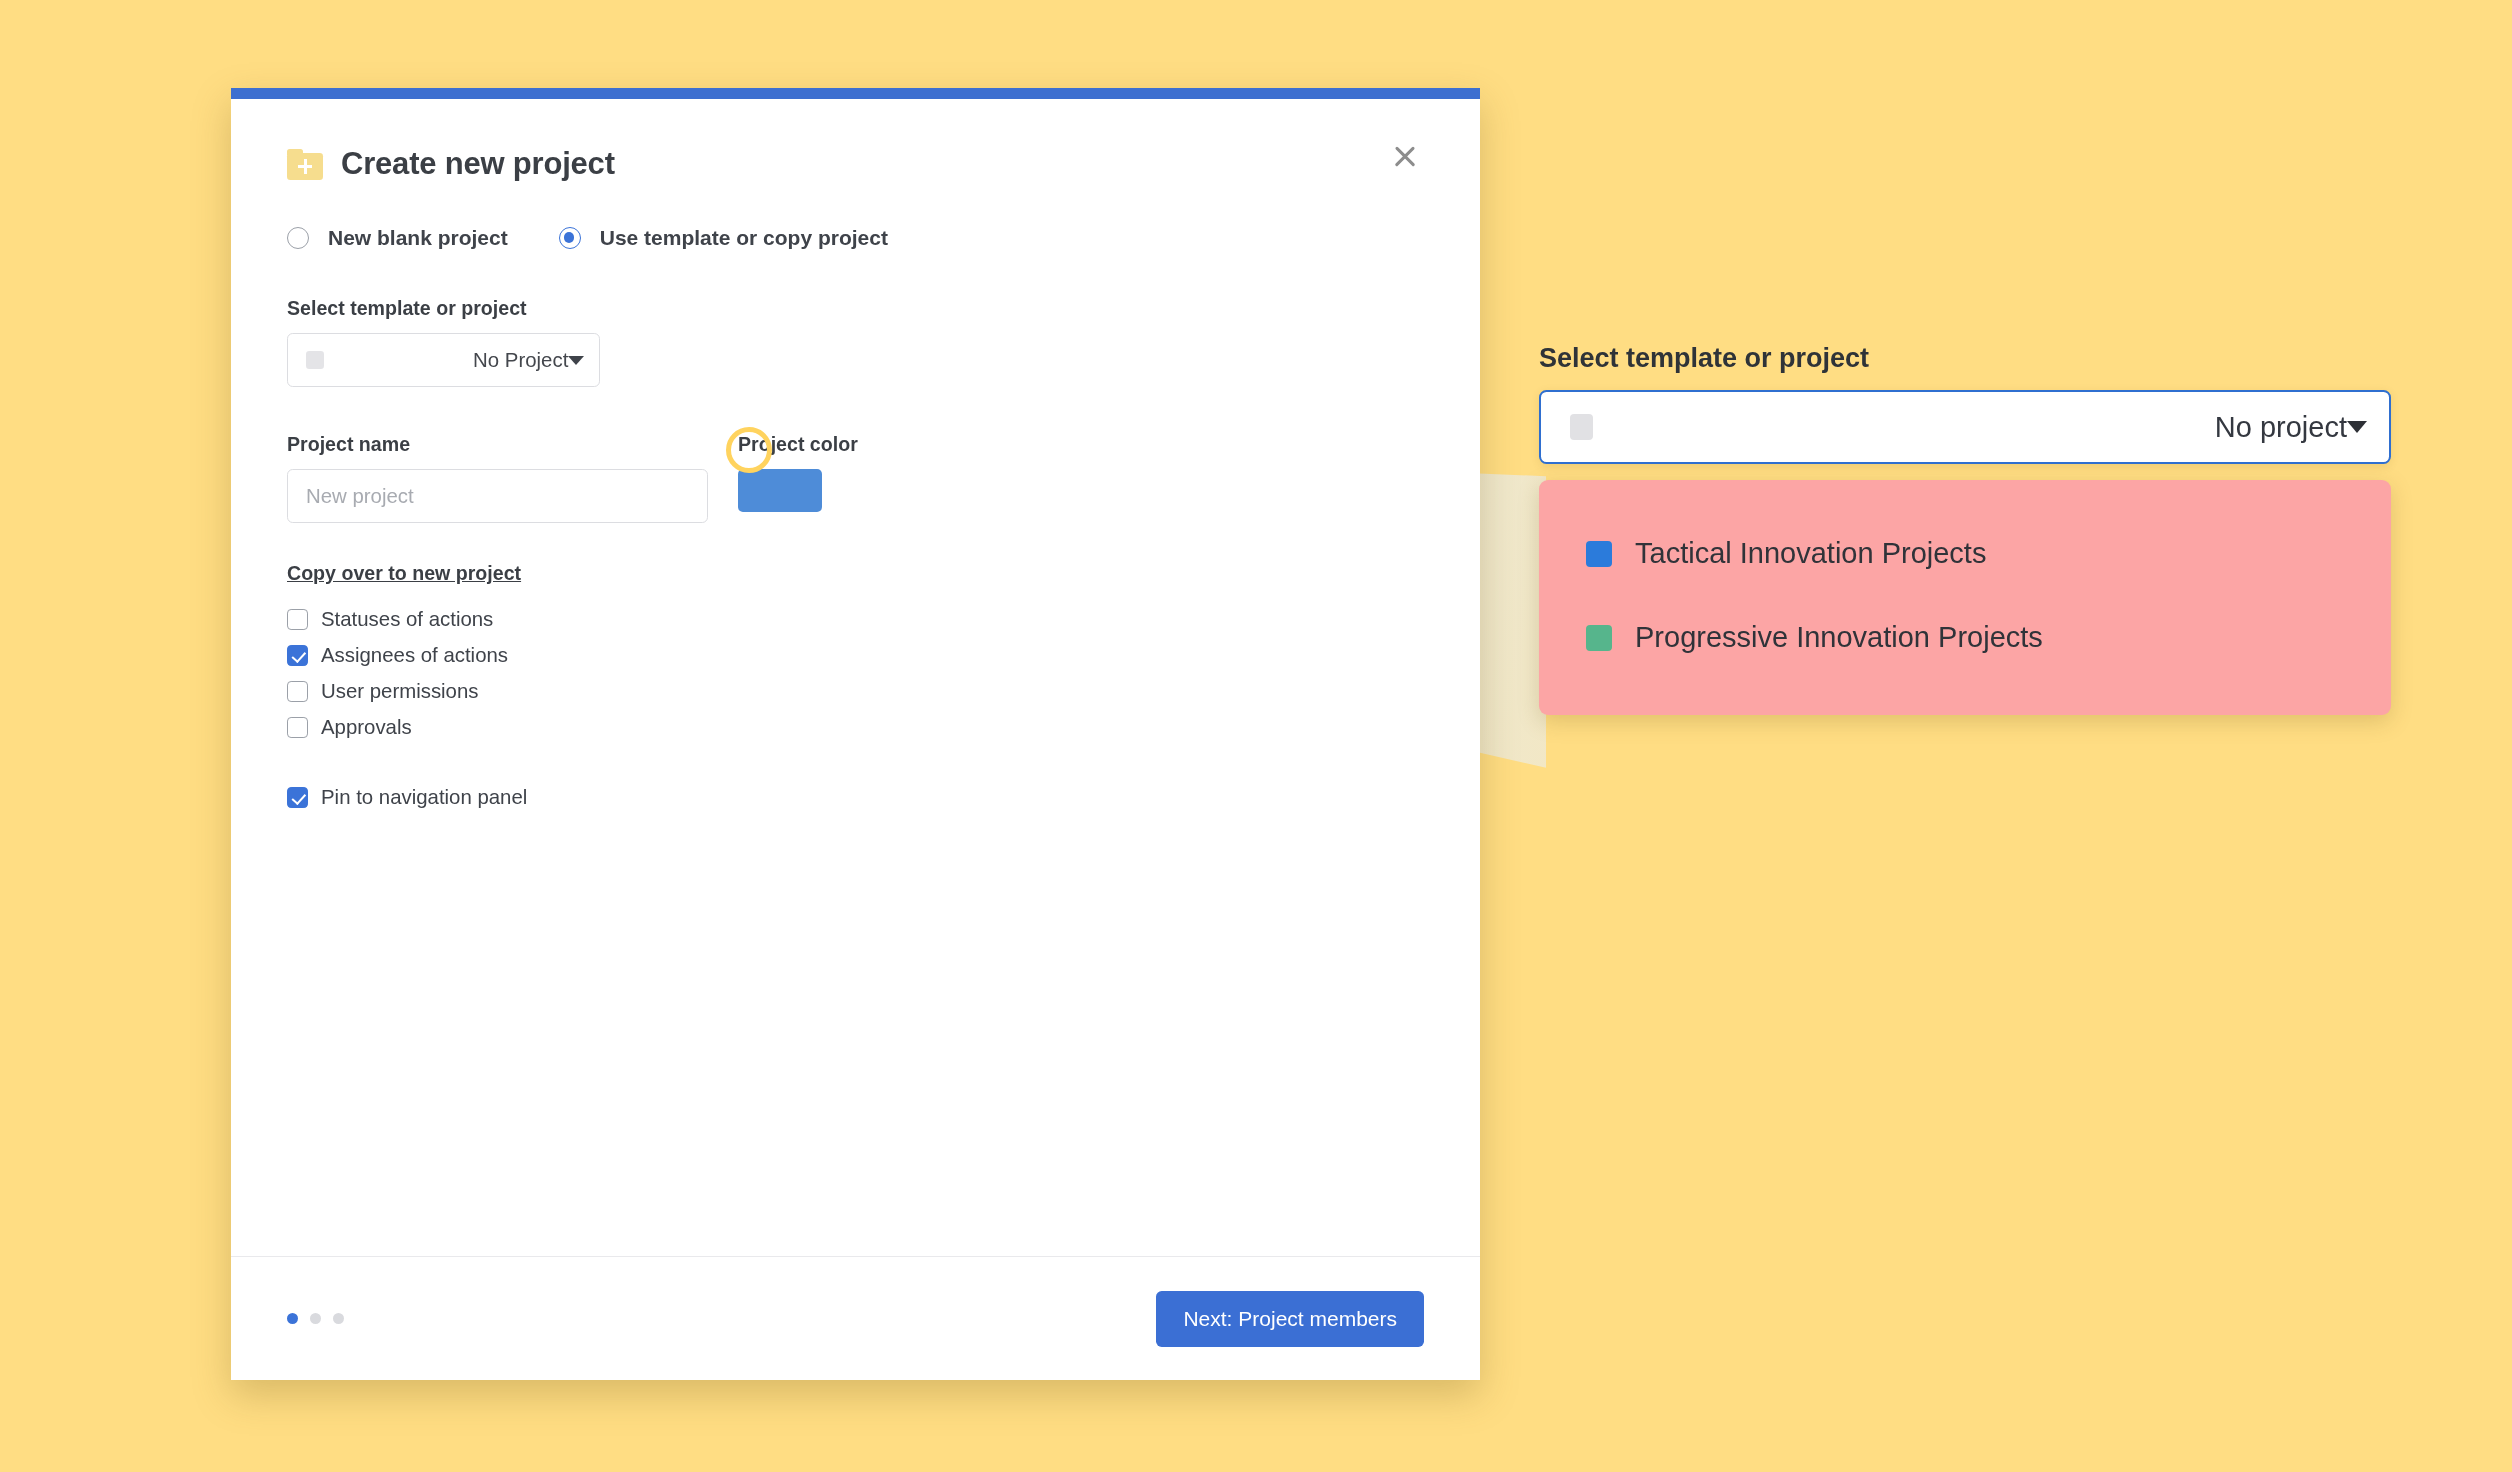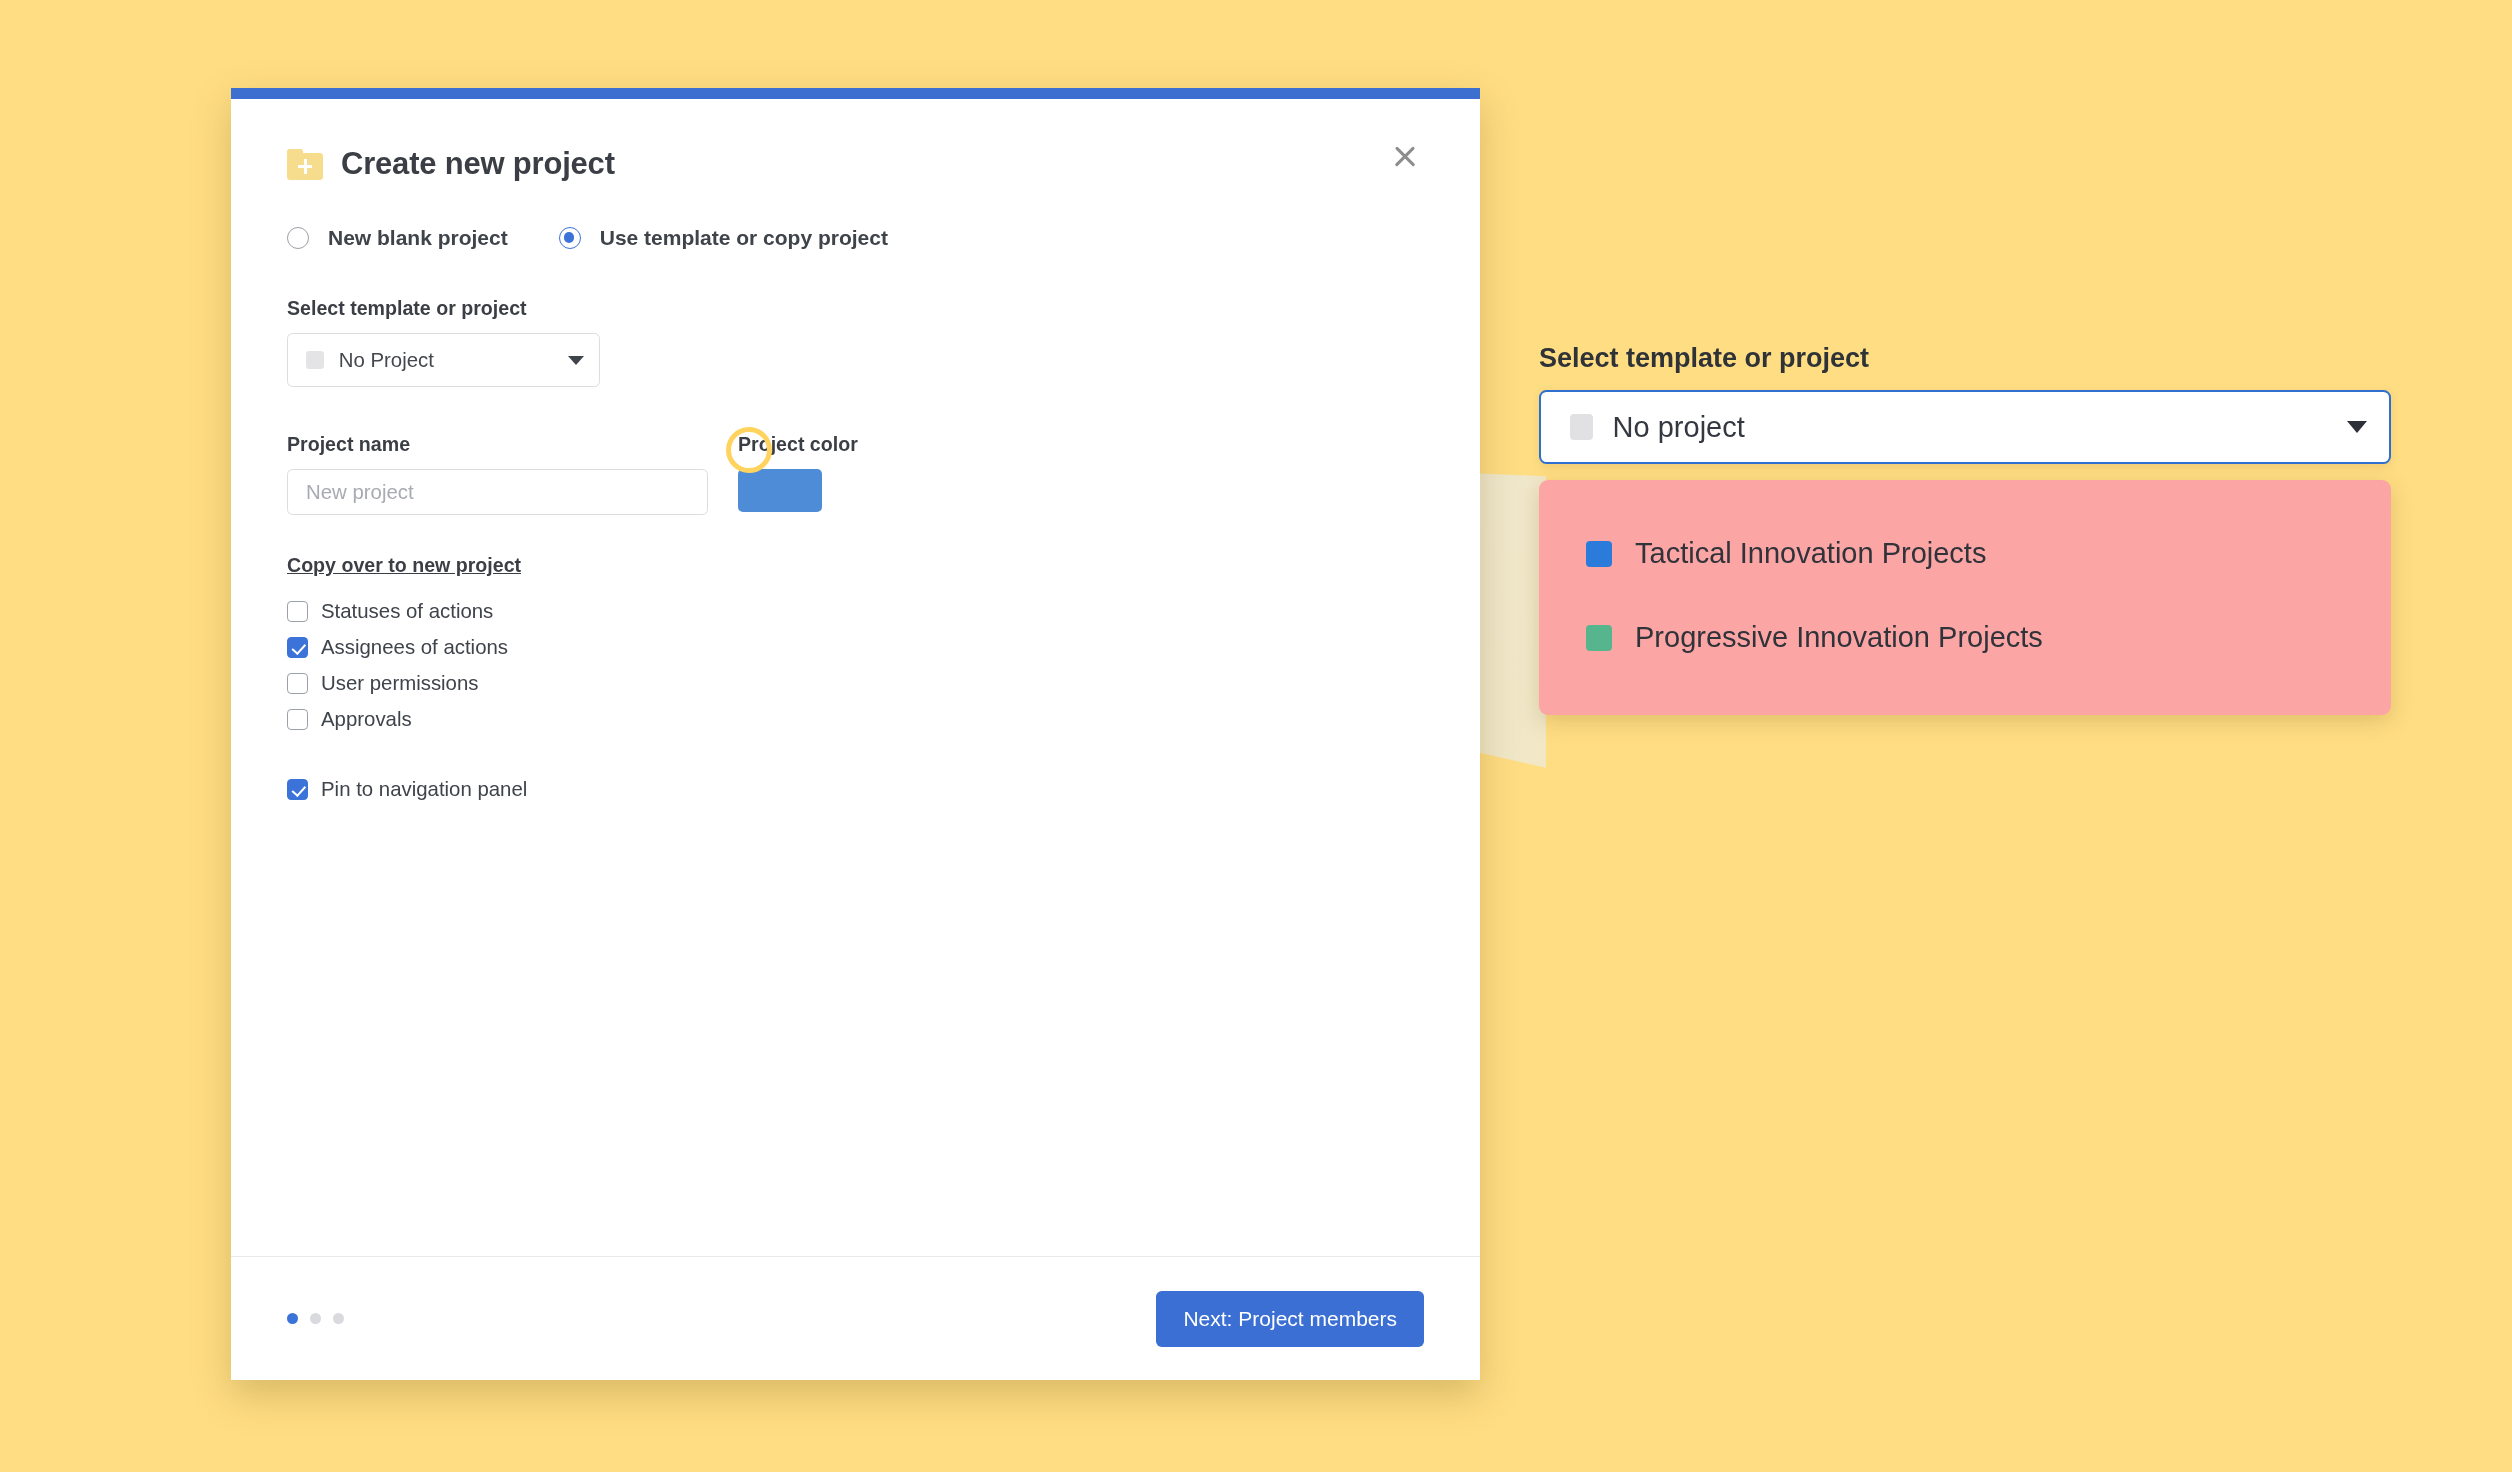--- a/index.html
+++ b/index.html
@@ -192,20 +192,21 @@
     width: 18px; height: 18px;
     border-radius: 3.3px;
     background: #e4e4e7;
     flex: 0 0 auto;
     margin-right: 14.7px;
   }
   .select-value {
     font-size: 20.4px;
     color: #44474d;
     flex: 1 1 auto;
+    text-align: right;
   }
   .caret {
     width: 0; height: 0;
     border-left: 8.2px solid transparent;
     border-right: 8.2px solid transparent;
     border-top: 9px solid #3f434a;
     flex: 0 0 auto;
   }
 
   .template-select { width: 313px; margin-bottom: 46px; }
@@ -214,21 +215,21 @@
   .row2 {
     display: flex;
     gap: 0;
     margin-bottom: 39px;
   }
   .col-left { width: 421px; flex: 0 0 auto; margin-right: 30px; }
   .col-right { flex: 1 1 auto; }
 
   .text-input {
     width: 100%;
-    height: 46px;
+    height: 54px;
     border: 0.8px solid #dcdde1;
     border-radius: 5.7px;
     background: #fff;
     padding: 0 18px;
     font-size: 20.4px;
     font-family: "Liberation Sans", sans-serif;
     color: #44474d;
   }
   .text-input::placeholder { color: #a8abb1; }
 

